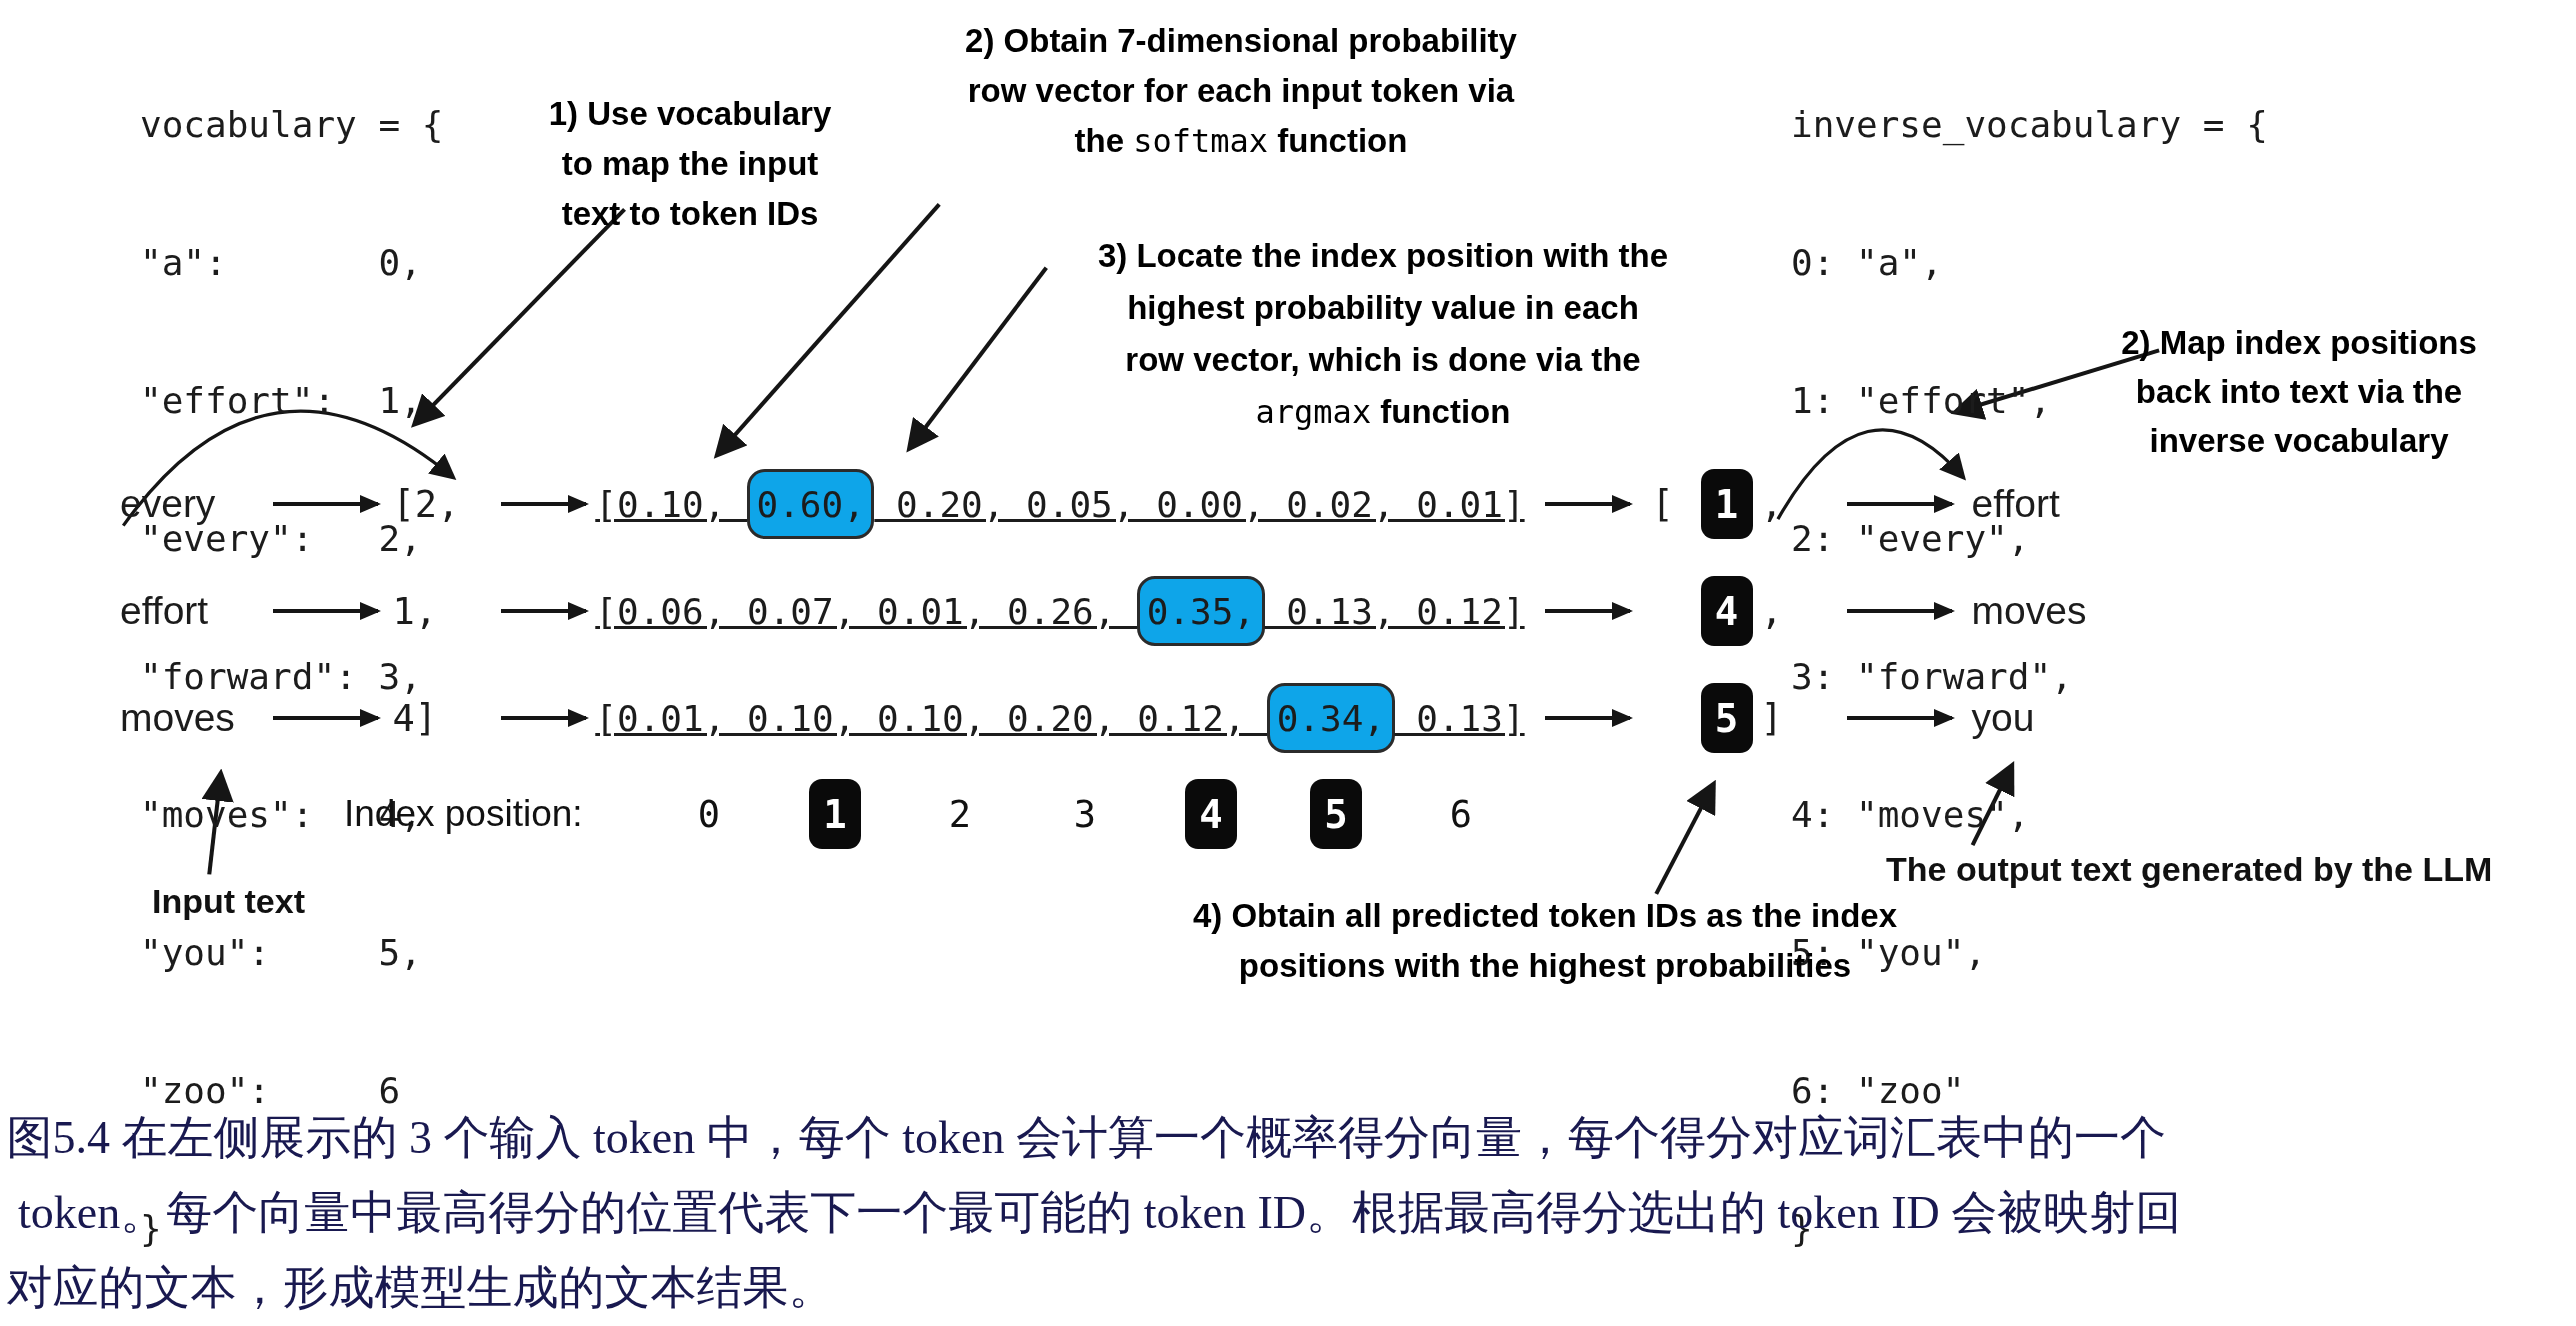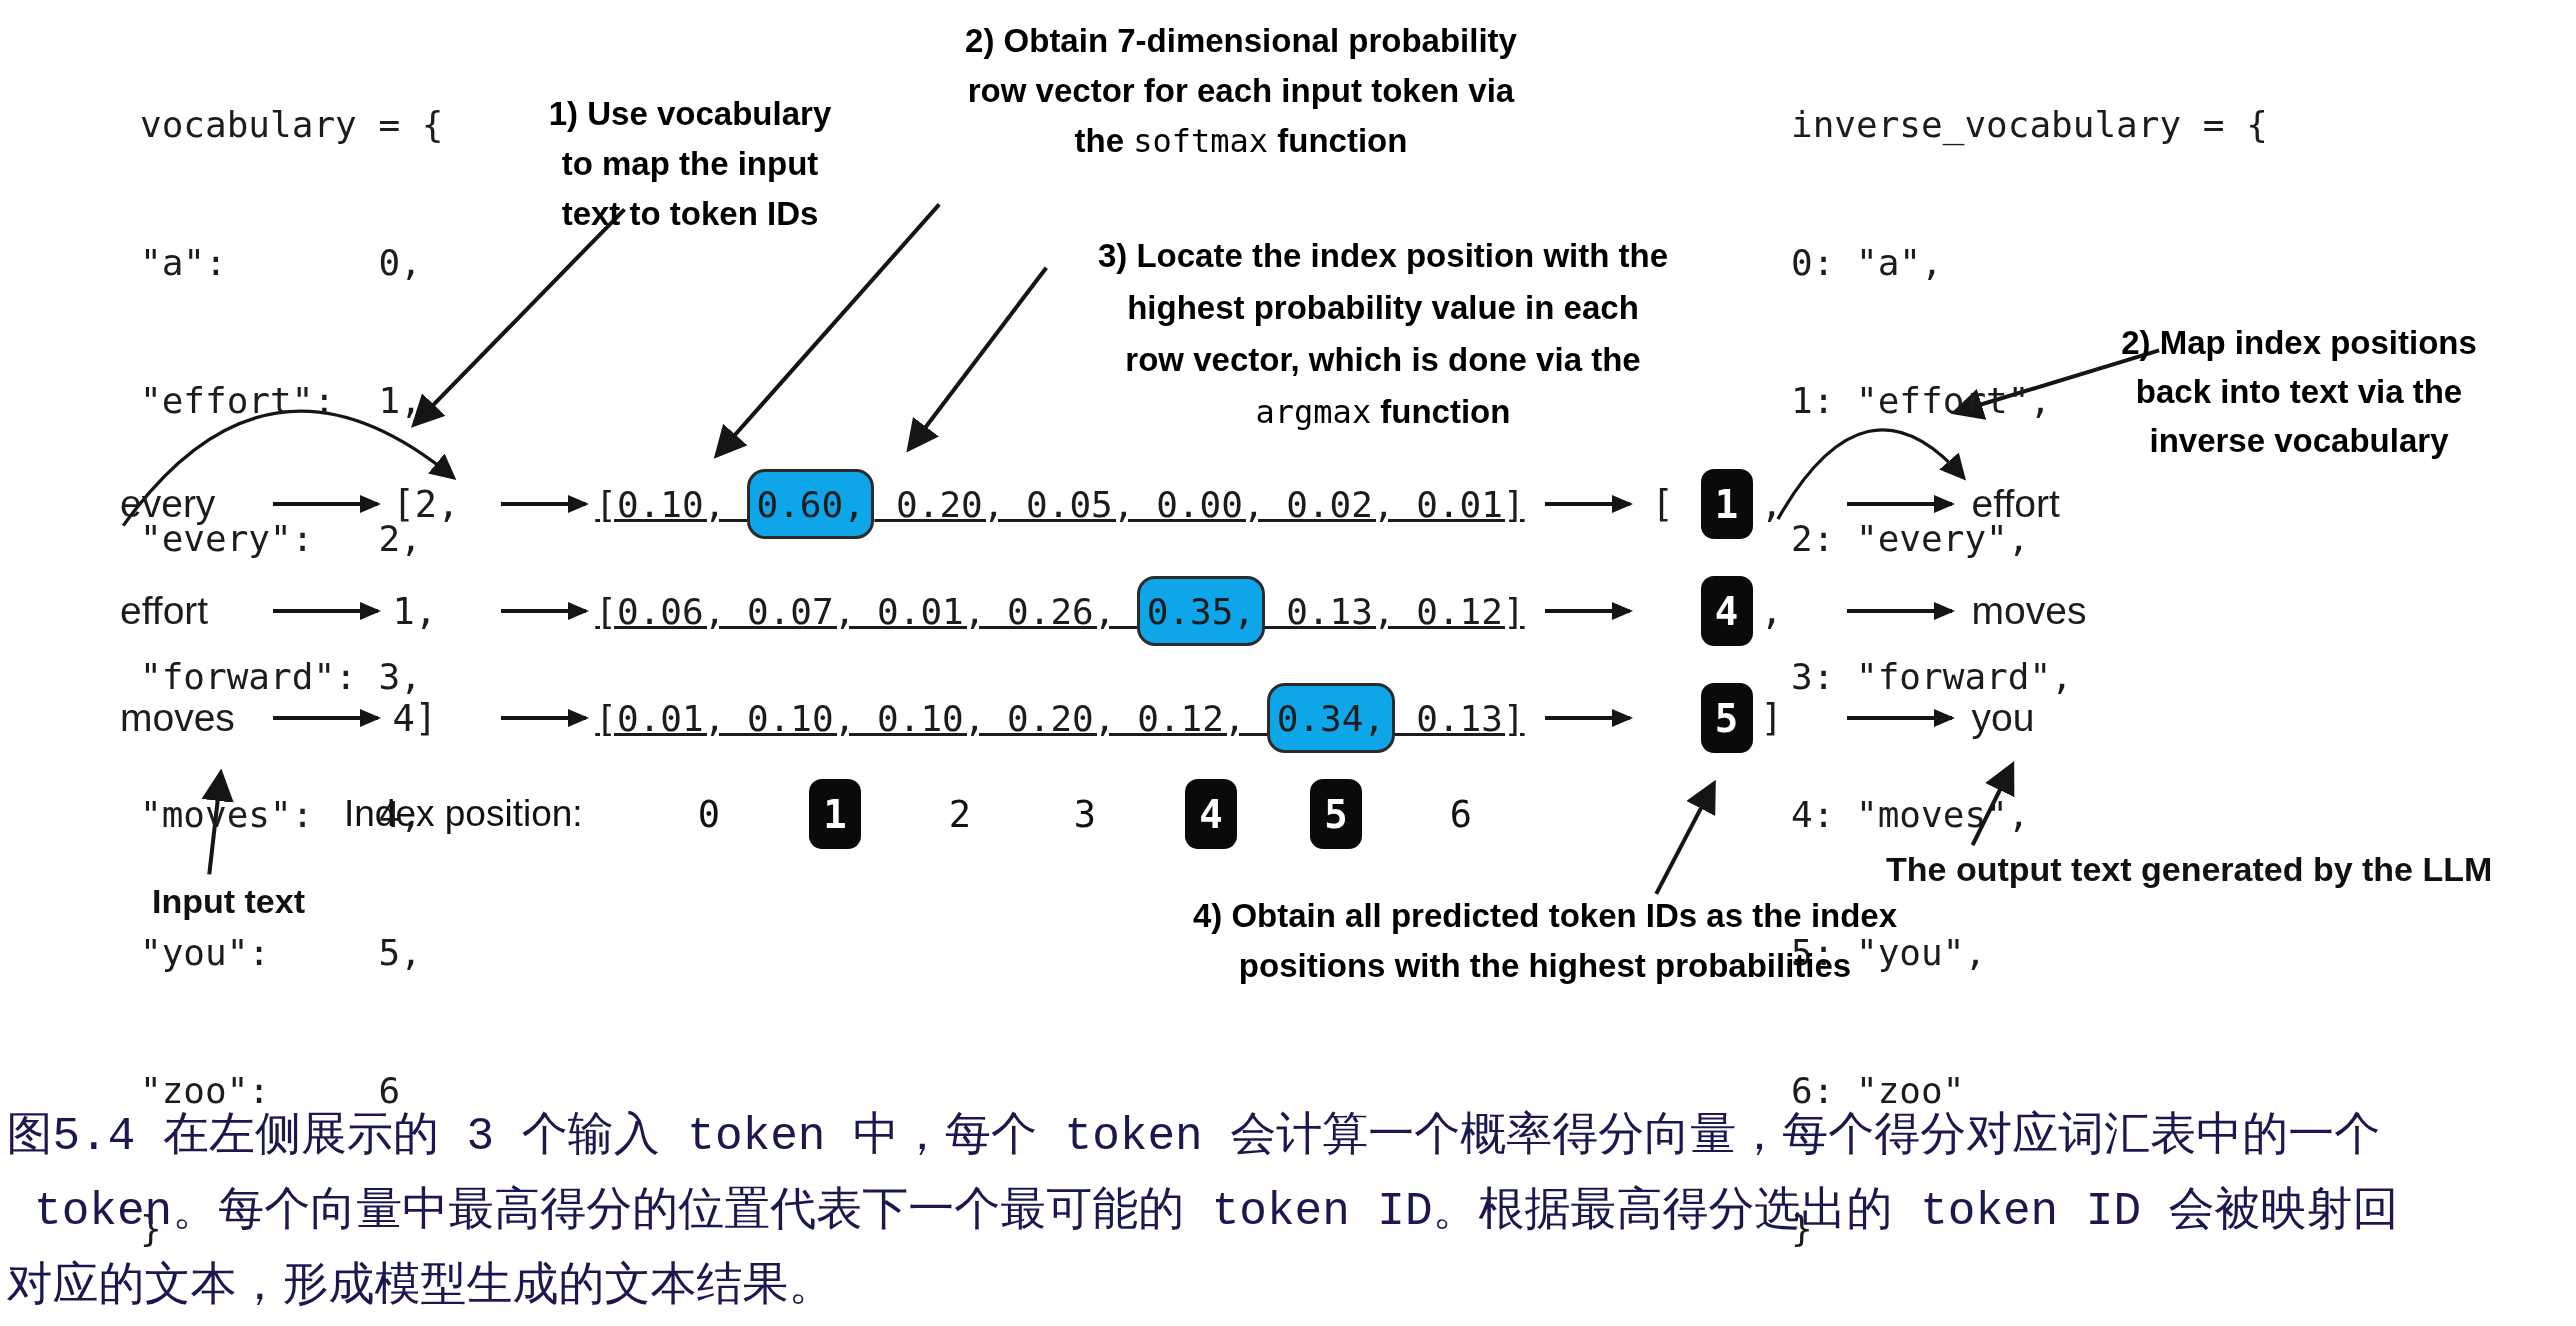--- a/index.html
+++ b/index.html
@@ -43,21 +43,21 @@
   .idbox{display:inline-flex;justify-content:center;align-items:center;width:52px;height:70px;
          background:#0a0a0a;color:#ffffff;border-radius:13px;
          font-family:"DejaVu Sans Mono",monospace;font-weight:700;font-size:39px;flex:none;}
   .index-row{position:absolute;left:16px;top:772px;width:100%;height:84px;}
   .idx-label{position:absolute;left:328px;top:50%;transform:translateY(-50%);font-size:37px;color:#111;}
   .idx-item{position:absolute;top:50%;transform:translate(-50%,-50%);
             font-family:"DejaVu Sans Mono",monospace;font-size:37px;color:#111;}
   .idx-item.boxed{width:52px;height:70px;background:#0a0a0a;color:#fff;border-radius:13px;
                   display:flex;justify-content:center;align-items:center;font-weight:700;font-size:39px;}
   .caption{position:absolute;left:6.5px;top:1100px;width:2563px;font-size:46px;line-height:75px;
-           color:#191950;font-family:Liberation Mono, monospace;}
+           color:#191950;font-family:Liberation Serif, serif;}
   .caption div{white-space:pre;}
 </style>
 </head>
 <body>
 
 <div class="canvas">
 
   <svg class="overlay" viewBox="0 0 3176 1636">
     <defs>
       <marker id="ah" markerWidth="8" markerHeight="8" refX="6.5" refY="4" orient="auto">

